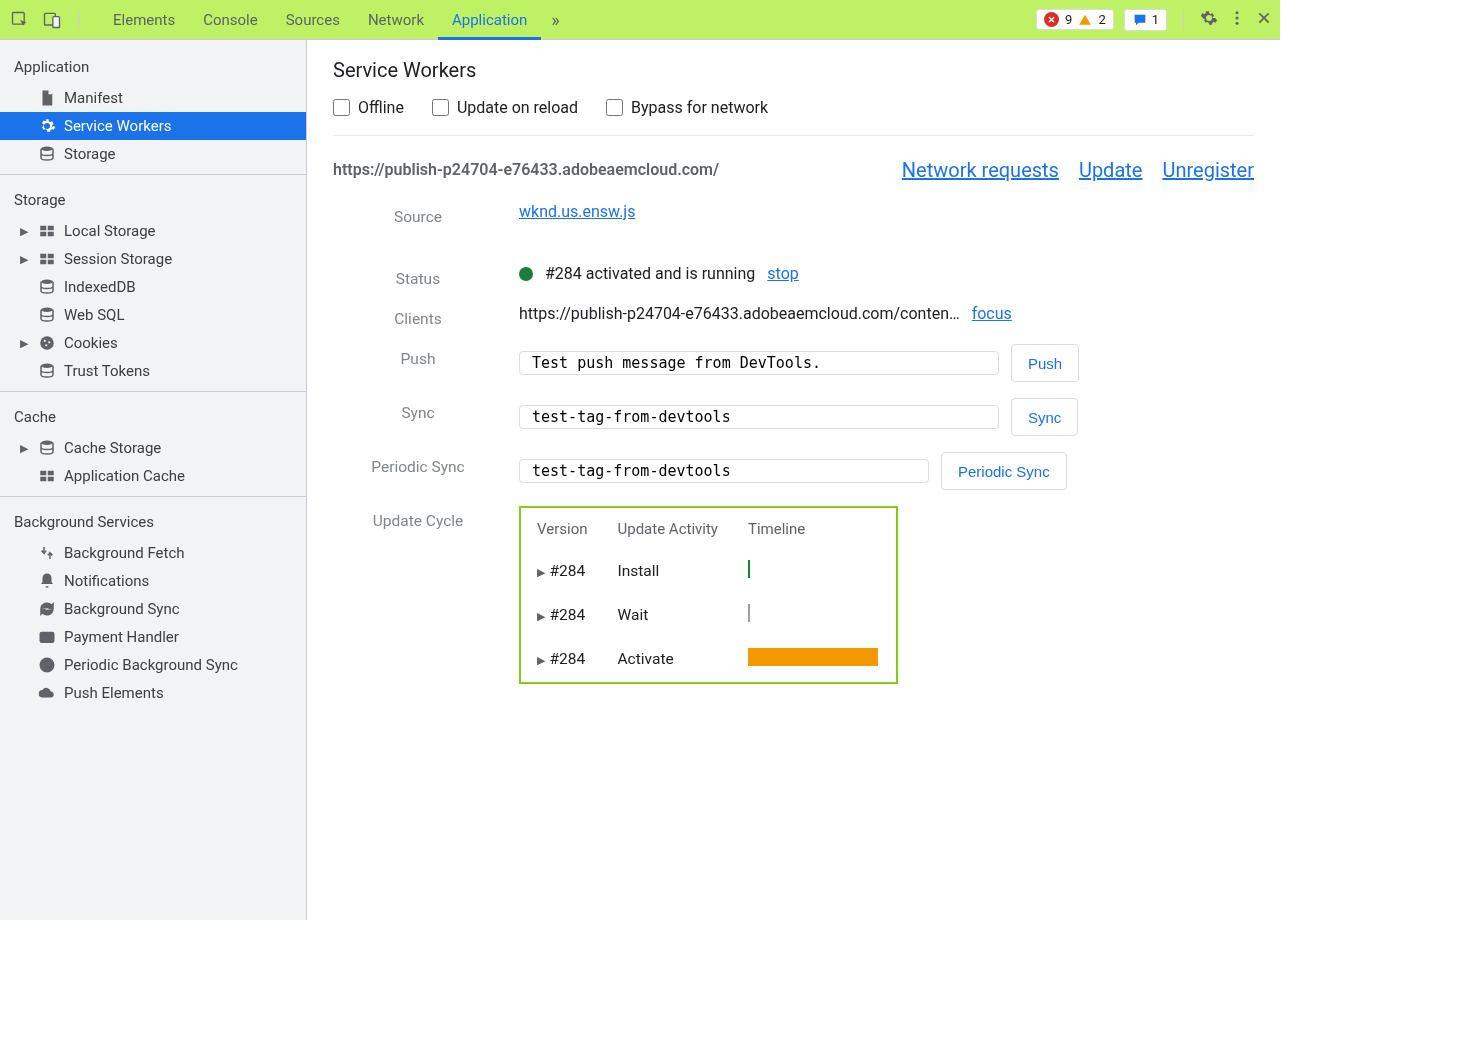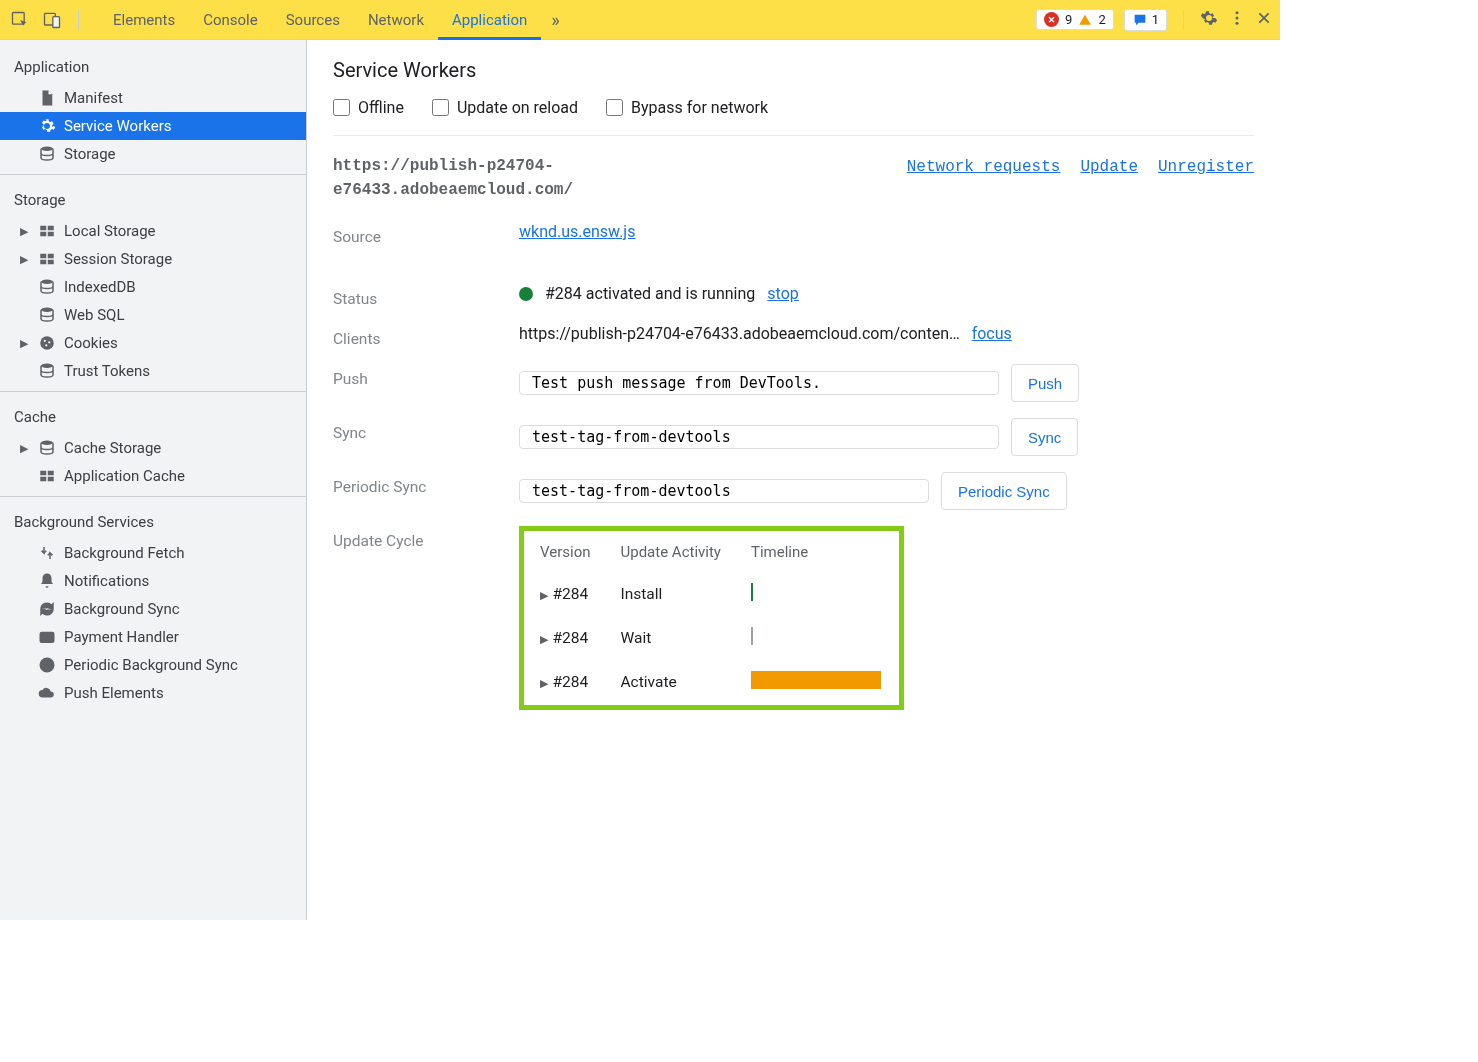--- a/index.html
+++ b/index.html
@@ -1,17 +1,17 @@
 <!DOCTYPE html>
 <html><head>
 <meta charset="utf-8">
 <style>
 * { box-sizing: border-box; margin: 0; padding: 0; }
 body { font-family: -apple-system, BlinkMacSystemFont, "Segoe UI", Roboto, sans-serif; font-size: 14px; color: #202124; background: #fff; width: 1280px; height: 920px; overflow: hidden; }
-.toolbar { height: 40px; background: #fde047; border-bottom: 1px solid #cacdd1; display: flex; align-items: center; padding: 0 8px; gap: 2px; }
+.toolbar { height: 40px; background: #bef264; border-bottom: 1px solid #cacdd1; display: flex; align-items: center; padding: 0 8px; gap: 2px; }
 .toolbar-left { display: flex; align-items: center; gap: 8px; }
 .tb-icon { width: 24px; height: 24px; display: flex; align-items: center; justify-content: center; color: #5f6368; }
 .divider { width: 1px; height: 20px; background: #cacdd1; margin: 0 6px; }
 .tabs { display: flex; align-items: center; gap: 0; margin-left: 12px; }
 .tab { padding: 0 14px; height: 40px; display: flex; align-items: center; color: #5f6368; font-size: 15px; cursor: pointer; }
 .tab.active { color: #1a73e8; border-bottom: 3px solid #1a73e8; margin-bottom: -1px; padding-top: 3px; }
 .overflow { color: #5f6368; font-size: 18px; padding: 0 10px; }
 .toolbar-right { margin-left: auto; display: flex; align-items: center; gap: 10px; }
 .badge-group { display: flex; align-items: center; gap: 6px; background: #fff; border: 1px solid #dadce0; border-radius: 3px; padding: 2px 7px; font-size: 13px; }
 .badge-err { display: inline-flex; align-items: center; justify-content: center; width: 15px; height: 15px; border-radius: 50%; background: #d93025; color: #fff; font-size: 11px; font-weight: bold; }
@@ -28,32 +28,32 @@
 .sb-item.selected { background: #1a73e8; color: #fff; }
 .sb-item.selected svg { fill: #fff; }
 .sb-item svg { width: 18px; height: 18px; fill: #5f6368; flex-shrink: 0; }
 .sb-item .tri { font-size: 11px; color: #5f6368; width: 10px; margin-left: -16px; }
 .sb-sep { height: 1px; background: #cacdd1; margin: 6px 0; }
 .content { flex: 1; overflow-y: auto; padding: 18px 26px; }
 .content h1 { font-size: 20px; font-weight: 400; color: #202124; margin-bottom: 16px; }
 .checkrow { display: flex; gap: 28px; align-items: flex-end; margin-bottom: 18px; padding-bottom: 18px; border-bottom: 1px solid #e8eaed; }
 .chk { display: flex; align-items: center; gap: 8px; font-size: 16px; }
 .chk input { width: 17px; height: 17px; }
-.origin-row { display: flex; align-items: flex-start; justify-content: space-between; margin-bottom: 20px; margin-top: 6px; font-family: Liberation Mono, monospace; }
+.origin-row { display: flex; align-items: flex-end; justify-content: space-between; margin-bottom: 20px; margin-top: 6px; }
 .origin { font-size: 16px; font-weight: 600; color: #5f6368; max-width: 420px; line-height: 1.5; }
 .origin-links { display: flex; gap: 20px; margin-top: 4px; }
-.origin-links a { color: #1a73e8; text-decoration: underline; font-size: 16px; }
+.origin-links a { color: #1a73e8; text-decoration: underline; font-size: 20px; }
 .field-row { display: flex; align-items: flex-start; margin-bottom: 16px; gap: 16px; }
-.field-label { width: 170px; text-align: left; color: #80868b; font-size: 15.5px; padding-top: 6px; }
+.field-label { width: 170px; text-align: center; color: #80868b; font-size: 15.5px; padding-top: 6px; }
 .field-body { flex: 1; display: flex; align-items: center; gap: 12px; font-size: 16px; flex-wrap: wrap; }
 .field-body a { color: #1a73e8; text-decoration: underline; }
 .status-dot { width: 14px; height: 14px; border-radius: 50%; background: #188038; display: inline-block; }
 .txt-input { flex: 1; height: 24px; border: 1px solid #dadce0; border-radius: 4px; padding: 0 12px; font-family: "SF Mono", Menlo, Consolas, monospace; font-size: 15px; max-width: 480px; }
 .btn { height: 38px; border: 1px solid #dadce0; border-radius: 4px; background: #fff; color: #1a73e8; font-size: 15px; padding: 0 16px; cursor: pointer; font-weight: 500; }
-.cycle-table { border: 5px solid #84cc16; }
+.cycle-table { border: 2px solid #84cc16; }
 .cycle-table th { text-align: left; font-weight: 400; color: #5f6368; font-size: 15px; padding: 10px 14px; }
 .cycle-table td { padding: 10px 14px; font-size: 15.5px; }
 .cycle-table .tri2 { color: #5f6368; font-size: 11px; margin-right: 4px; }
 .tl-bar { height: 18px; background: #f29900; width: 130px; display: inline-block; }
 .tl-tick-g { display: inline-block; width: 2px; height: 18px; background: #188038; }
 .tl-tick-gy { display: inline-block; width: 2px; height: 18px; background: #9aa0a6; }
 .client-url { max-width: 510px; overflow: hidden; text-overflow: ellipsis; white-space: nowrap; display: inline-block; }
 </style>
 </head>
 <body>

